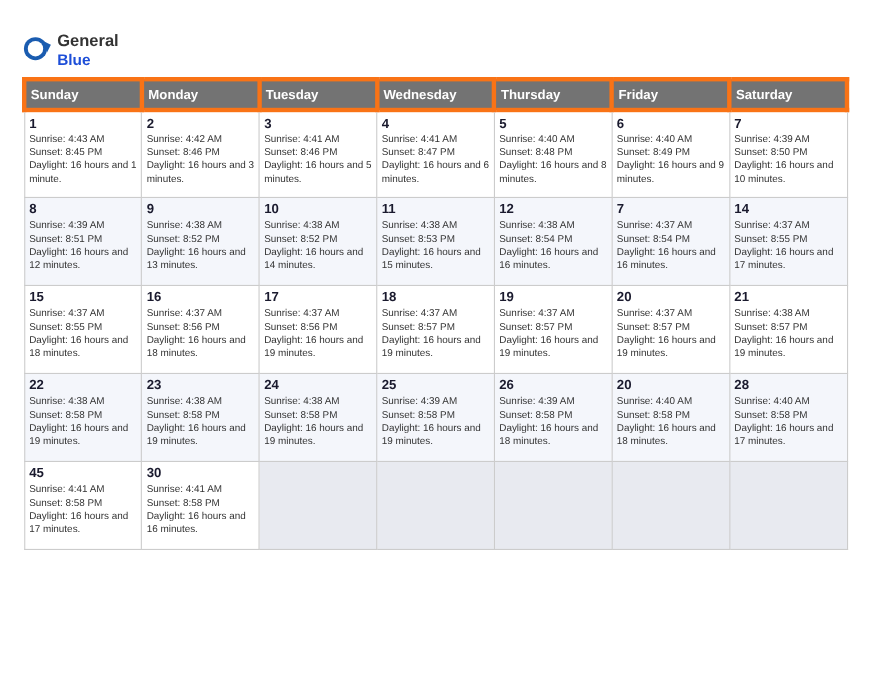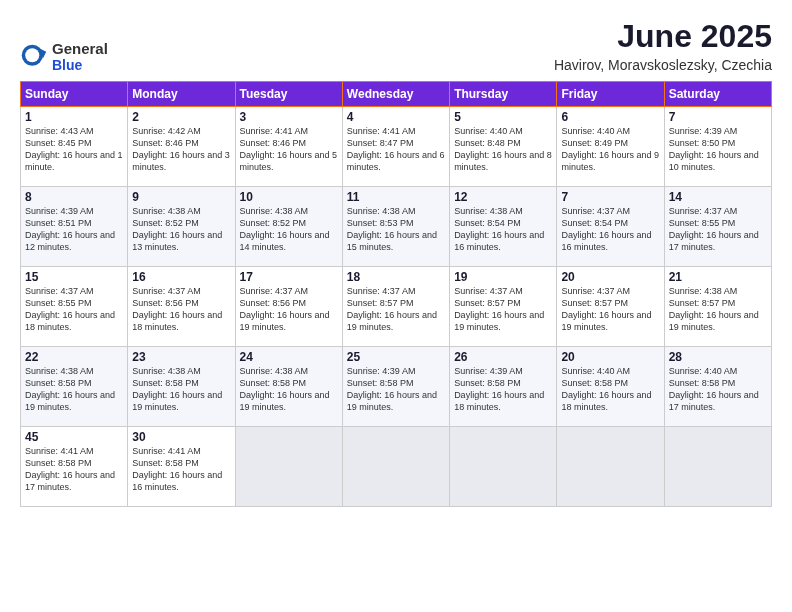--- a/index.html
+++ b/index.html
@@ -12,22 +12,23 @@
     }
     .page {
       width: 792px;
       height: 612px;
       padding: 18px 20px 14px 20px;
       background: #fff;
     }
     .header {
       display: flex;
       justify-content: space-between;
-      align-items: flex-end;
+      align-items: center;
       margin-bottom: 8px;
+      margin-top: 12px;
     }
     .logo {
       display: flex;
       align-items: center;
       gap: 4px;
     }
     .logo-text {
       display: flex;
       flex-direction: column;
       line-height: 1.1;
@@ -58,27 +59,27 @@
       font-size: 14px;
       color: #333;
       margin-top: 2px;
     }
     .calendar {
       width: 100%;
       border-collapse: collapse;
       border: 1px solid #ccc;
     }
     .calendar th {
-      background: #6d28d9;
+      background: #737373;
       color: #fff;
       font-size: 12px;
       font-weight: bold;
       padding: 5px 4px;
       text-align: left;
-      border: 1px solid #f97316;
+      border: 4px solid #f97316;
     }
     .calendar td {
       vertical-align: top;
       border: 1px solid #ccc;
       padding: 3px 4px;
       width: calc(100% / 7);
       background: #fff;
       height: 80px;
     }
     .calendar tr:nth-child(even) td {
@@ -109,24 +110,20 @@
       <svg class="logo-icon" viewBox="0 0 32 32">
         <circle cx="14" cy="14" r="12" fill="#1a5cb0"></circle>
         <circle cx="14" cy="14" r="8" fill="#fff"></circle>
         <polygon points="22,6 30,10 26,18" fill="#1a5cb0"></polygon>
       </svg>
       <div class="logo-text">
         <span class="logo-general">General</span>
         <span class="logo-blue">Blue</span>
       </div>
     </div>
-    <div class="title-block">
-      <div class="title-month">June 2025</div>
-      <div class="title-location">Havirov, Moravskoslezsky, Czechia</div>
-    </div>
   </div>
 
   <table class="calendar">
     <thead>
       <tr>
       <th>Sunday</th>
           <th>Monday</th>
           <th>Tuesday</th>
           <th>Wednesday</th>
           <th>Thursday</th>

